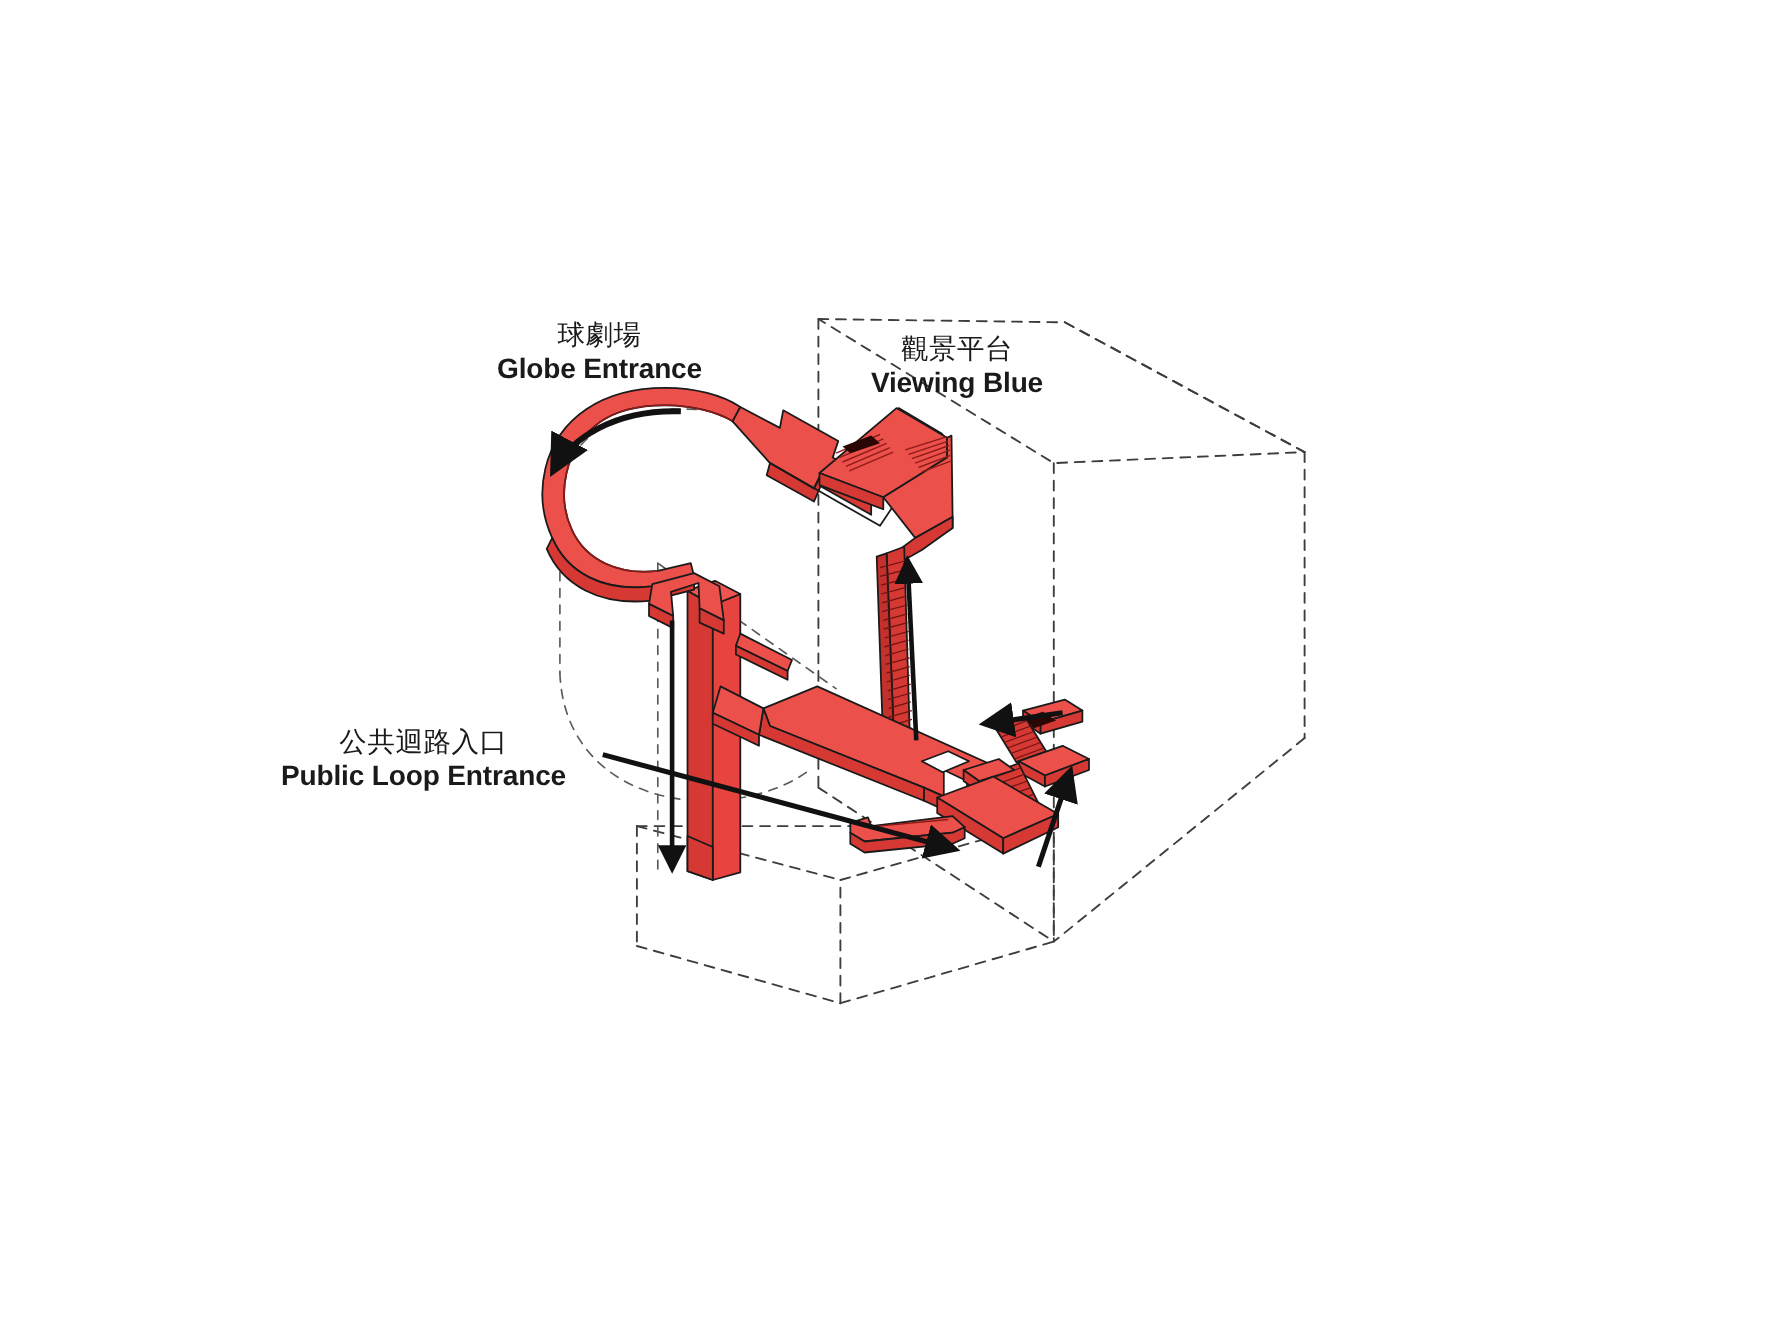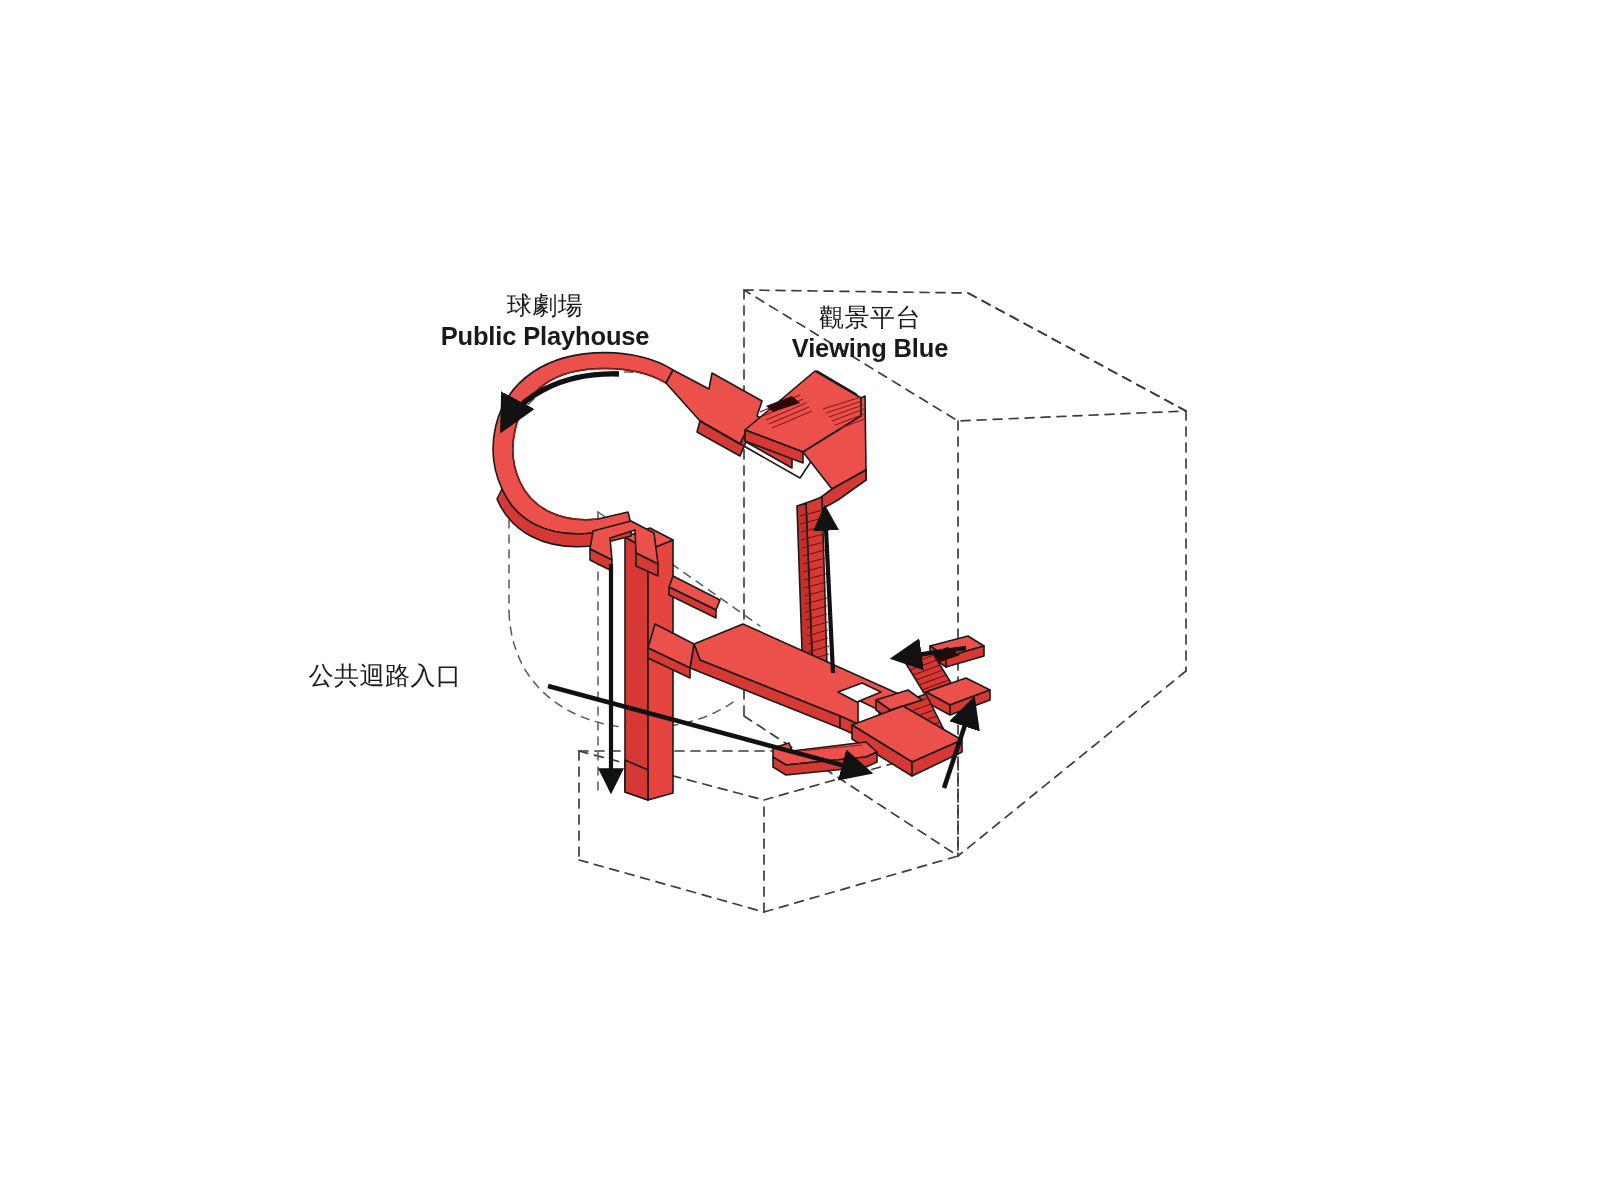--- a/index.html
+++ b/index.html
@@ -303,29 +303,30 @@
       <path d="M 833 673 L 825 509" stroke-width="4.2" marker-end="url(#arrowhead-sm)"></path>
 
       <path d="M 944 788 L 973 701" stroke-width="4.6" marker-end="url(#arrowhead)"></path>
 
       <path d="M 966 648 L 895 658" stroke-width="4.6" marker-end="url(#arrowhead)"></path>
     </g>
   </svg>
 
   <div class="lbl c-globe">
     <span class="cn">球劇場</span>
-    <span class="en">Public Playhouse</span>
+    <span class="en">Globe Entrance</span>
   </div>
 
   <div class="lbl c-view">
     <span class="cn">觀景平台</span>
     <span class="en">Viewing Blue</span>
   </div>
 
 
   <div class="lbl c-public">
     <span class="cn">公共迴路入口</span>
+    <span class="en">Public Loop Entrance</span>
   </div>
 
   <div class="lbl c-bluebox">
   </div>
 
 </div>
 
 </body></html>

